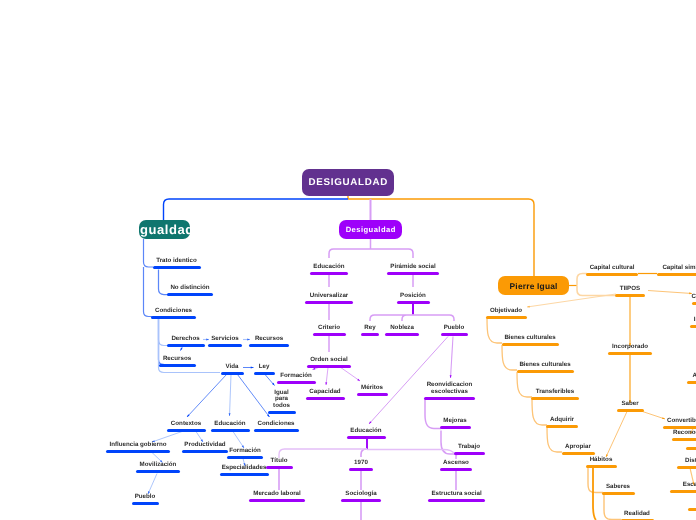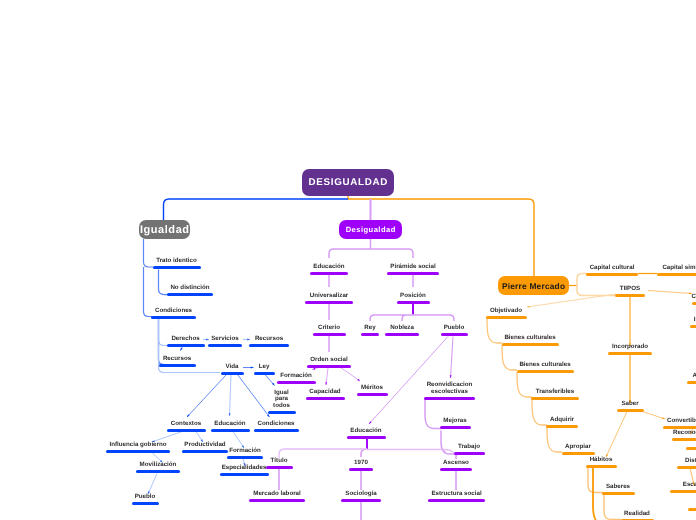--- a/index.html
+++ b/index.html
@@ -127,28 +127,28 @@
         <path d="M604 494.5 L604 510 C604 517 606 519.5 612 519.5 L621 519.5" fill="none" stroke="#fdc477" stroke-width="1.4" stroke-linecap="butt" stroke-linejoin="round"></path>
         <path d="M593 467 L593 505 C593 515 594 518 596 520" fill="none" stroke="#fb9a05" stroke-width="1.8" stroke-linecap="butt" stroke-linejoin="round"></path>
         <path d="M694 427 L690 434" fill="none" stroke="#fdc477" stroke-width="1.1" stroke-linecap="butt" stroke-linejoin="round" marker-end="url(#ah-orange_light)"></path>
         <path d="M690 468 L694 485" fill="none" stroke="#fdc477" stroke-width="1.1" stroke-linecap="butt" stroke-linejoin="round" marker-end="url(#ah-orange_light)"></path>
       </g>
   </svg>
   <div id="nodes">
       <div class="pill" style="left: 302px; top: 169px; width: 92px; height: 27px; background: rgb(98, 49, 143); color: rgb(255, 255, 255); font-size: 9.8px; letter-spacing: 0.7px; text-indent: 0.7px;">
         <span>DESIGUALDAD</span>
       </div>
-      <div class="pill" style="left: 139px; top: 220px; width: 51px; height: 19px; background: #737373; color: rgb(255, 255, 255); font-size: 11px; letter-spacing: 0.55px; text-indent: 0.55px;">
+      <div class="pill" style="left: 139px; top: 220px; width: 51px; height: 19px; background: #0f766e; color: rgb(255, 255, 255); font-size: 13px; letter-spacing: 0.55px; text-indent: 0.55px;">
         <span>Igualdad</span>
       </div>
       <div class="pill" style="left: 339px; top: 220px; width: 63px; height: 19px; background: rgb(158, 0, 250); color: rgb(255, 255, 255); font-size: 7.6px; letter-spacing: 0.45px; text-indent: 0.45px;">
         <span>Desigualdad</span>
       </div>
       <div class="pill" style="left: 498px; top: 276px; width: 71px; height: 19px; background: rgb(251, 154, 5); color: rgb(26, 26, 26); font-size: 8.4px; letter-spacing: 0.2px; text-indent: 0.2px;">
-        <span>Pierre Mercado</span>
+        <span>Pierre Igual</span>
       </div>
       <div class="leaf" style="left: 152.5px; top: 236px; width: 48px; height: 33.4px;">
         <div class="lbl">Trato identico</div>
         <div class="bar" style="background: rgb(0, 68, 251);"></div>
       </div>
       <div class="leaf" style="left: 167px; top: 263px; width: 46px; height: 33.4px;">
         <div class="lbl">No distinción</div>
         <div class="bar" style="background: rgb(0, 68, 251);"></div>
       </div>
       <div class="leaf" style="left: 151px; top: 286px; width: 45px; height: 33.4px;">

